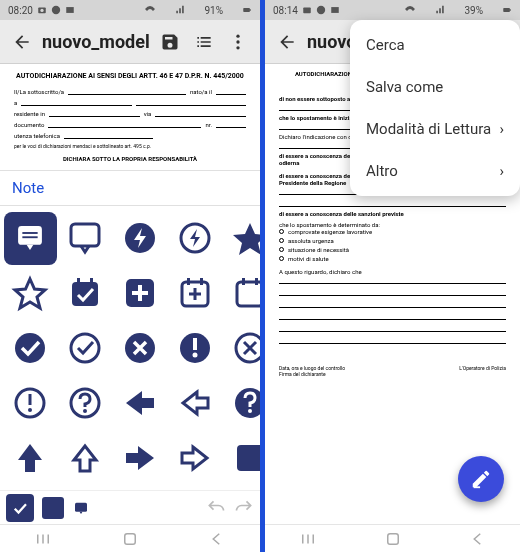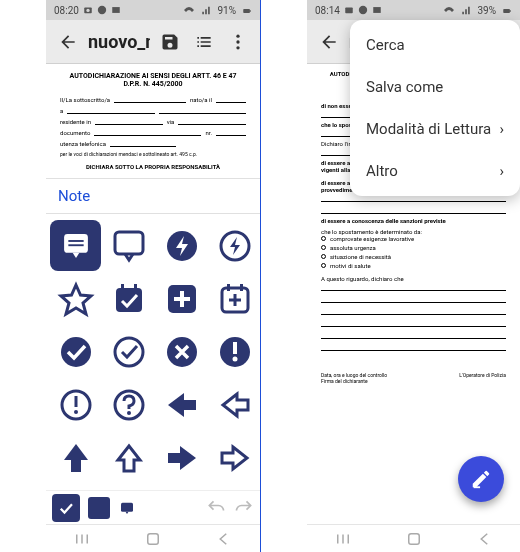--- a/index.html
+++ b/index.html
@@ -10,34 +10,33 @@
     font-family: -apple-system, Roboto, Arial, sans-serif;
     background: #fff;
   }
   .phone {
     width: 260px;
     height: 552px;
     display: flex;
     flex-direction: column;
     background: #fff;
     position: relative;
-    padding-left: 46px;
   }
   .status-bar {
     height: 20px;
     background: #d5d5d5;
     display: flex;
     align-items: center;
     padding: 0 8px;
     font-size: 10px;
     color: #444;
     justify-content: space-between;
   }
   .status-left { display:flex; gap:4px; align-items:center; }
-  .status-right { display:flex; gap:6px; align-items:flex-end; }
+  .status-right { display:flex; gap:19px; align-items:flex-start; }
   .app-bar {
     height: 44px;
     background: #ebebeb;
     border-bottom: 1px solid #d0d0d0;
     display: flex;
     align-items: center;
     padding: 0 8px;
     gap: 6px;
   }
   .app-bar .title {
@@ -478,21 +477,21 @@
       </svg>
     <svg width="18" height="18" viewBox="0 0 24 24">
         <rect x="5" y="5" width="14" height="14" rx="3" fill="none" stroke="#aaa" stroke-width="2"></rect>
       </svg>
     <svg width="18" height="18" viewBox="0 0 24 24">
         <path d="M15 5 L7 12 L15 19" stroke="#aaa" stroke-width="2" fill="none"></path>
       </svg>
   </div>
 </div>
 
-<div class="phone" style="border-left:1px solid #1d4ed8">
+<div class="phone" style="border-left:5px solid #1d4ed8">
   <div class="status-bar">
     <div class="status-left">
       <span>08:14</span>
       <svg width="10" height="10" viewBox="0 0 24 24">
           <rect x="3" y="6" width="18" height="14" rx="2" fill="#555"></rect>
         </svg>
       <svg width="10" height="10" viewBox="0 0 24 24">
           <circle cx="12" cy="12" r="10" fill="#555"></circle>
         </svg>
       <svg width="10" height="10" viewBox="0 0 24 24">

